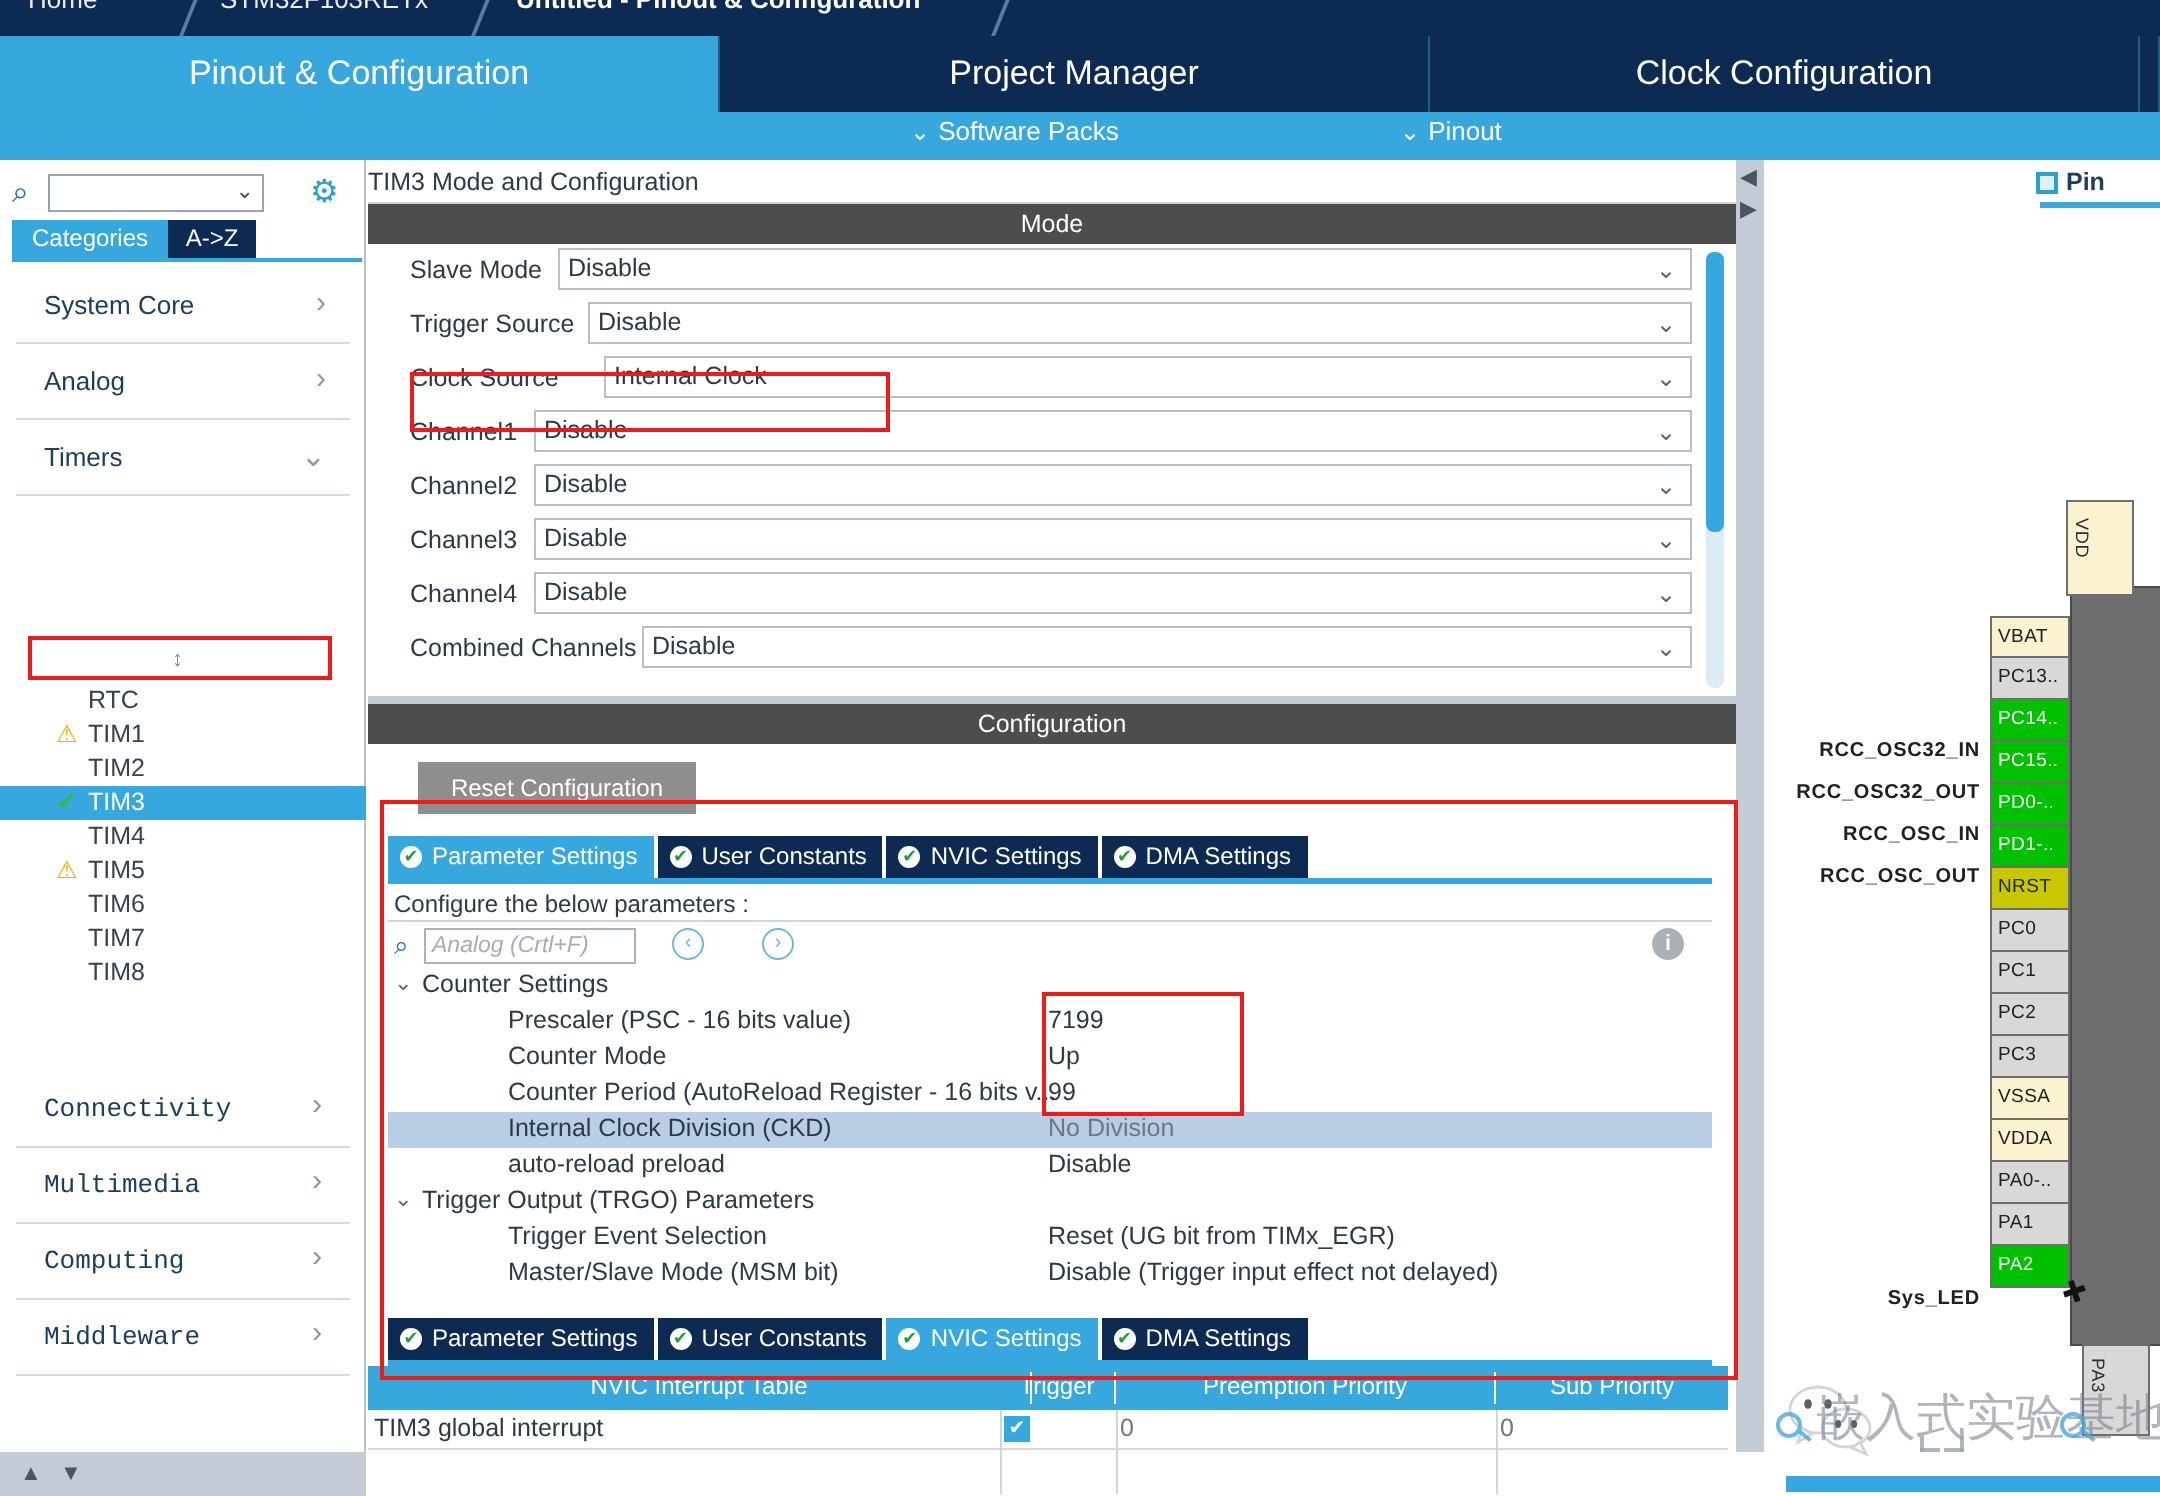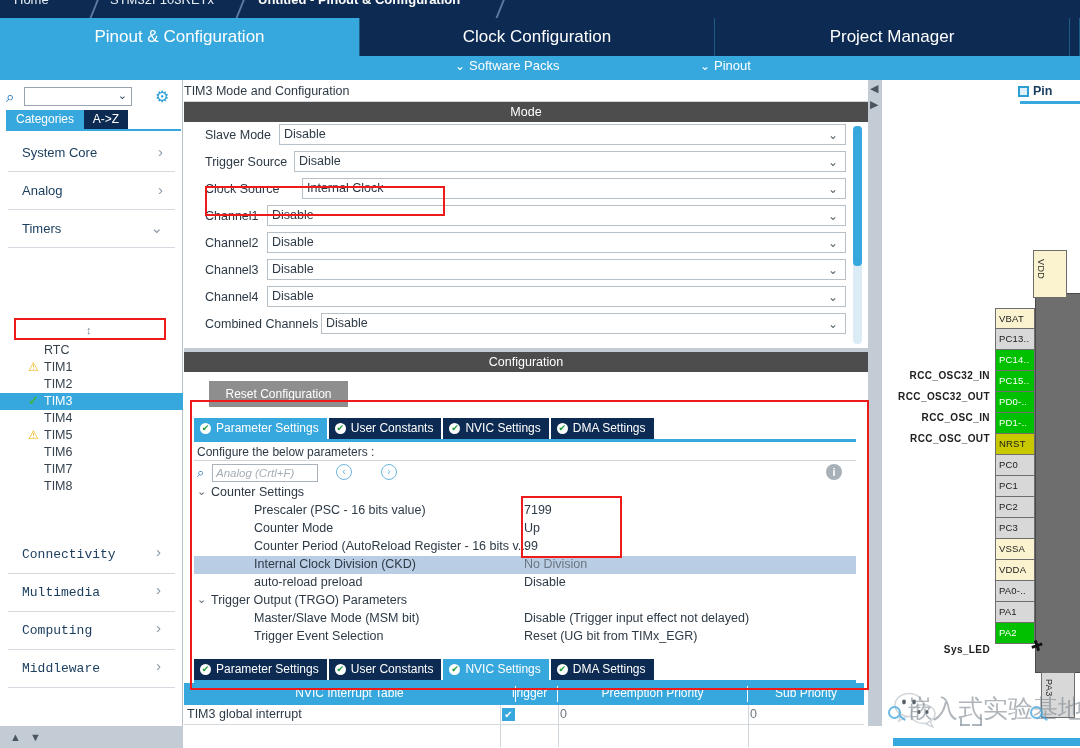--- a/index.html
+++ b/index.html
@@ -558,22 +558,22 @@
     <div class="crumb" style="left:14px;">Home</div>
     <div class="crumb-sep" style="left:72px;"></div>
     <div class="crumb" style="left:110px;">STM32F103RETx</div>
     <div class="crumb-sep" style="left:218px;"></div>
     <div class="crumb active" style="left:258px;">Untitled - Pinout &amp; Configuration</div>
     <div class="crumb-sep" style="left:478px;"></div>
   </div>
 
   <div class="tabbar">
     <div class="mtab mtab-1 sel">Pinout &amp; Configuration</div>
+    <div class="mtab mtab-3 unsel">Project Manager</div>
     <div class="mtab mtab-2 unsel">Clock Configuration</div>
-    <div class="mtab mtab-3 unsel">Project Manager</div>
     <div class="mtab mtab-4"></div>
   </div>
 
   <div class="subbar">
     <div class="subitem" style="left:455px;">
       <span class="chev">⌄</span><span>Software Packs</span>
     </div>
     <div class="subitem" style="left:700px;">
       <span class="chev">⌄</span><span>Pinout</span>
     </div>
@@ -785,26 +785,26 @@
         </div>
         <div class="ptree-row">
           <span class="pname">auto-reload preload</span>
           <span class="pval">Disable</span>
         </div>
         <div class="ptree-row grouprow">
           <span class="gcaret">⌄</span>
           <span class="gname">Trigger Output (TRGO) Parameters</span>
         </div>
         <div class="ptree-row">
+          <span class="pname">Trigger Event Selection</span>
+          <span class="pval">Reset (UG bit from TIMx_EGR)</span>
+        </div>
+        <div class="ptree-row">
           <span class="pname">Master/Slave Mode (MSM bit)</span>
           <span class="pval">Disable (Trigger input effect not delayed)</span>
-        </div>
-        <div class="ptree-row">
-          <span class="pname">Trigger Event Selection</span>
-          <span class="pval">Reset (UG bit from TIMx_EGR)</span>
         </div>
       </div>
 
       <div class="bottom-tabs-row">
         <div class="ctab">
           <span class="dot">✔</span><span>Parameter Settings</span>
         </div>
         <div class="ctab">
           <span class="dot">✔</span><span>User Constants</span>
         </div>

